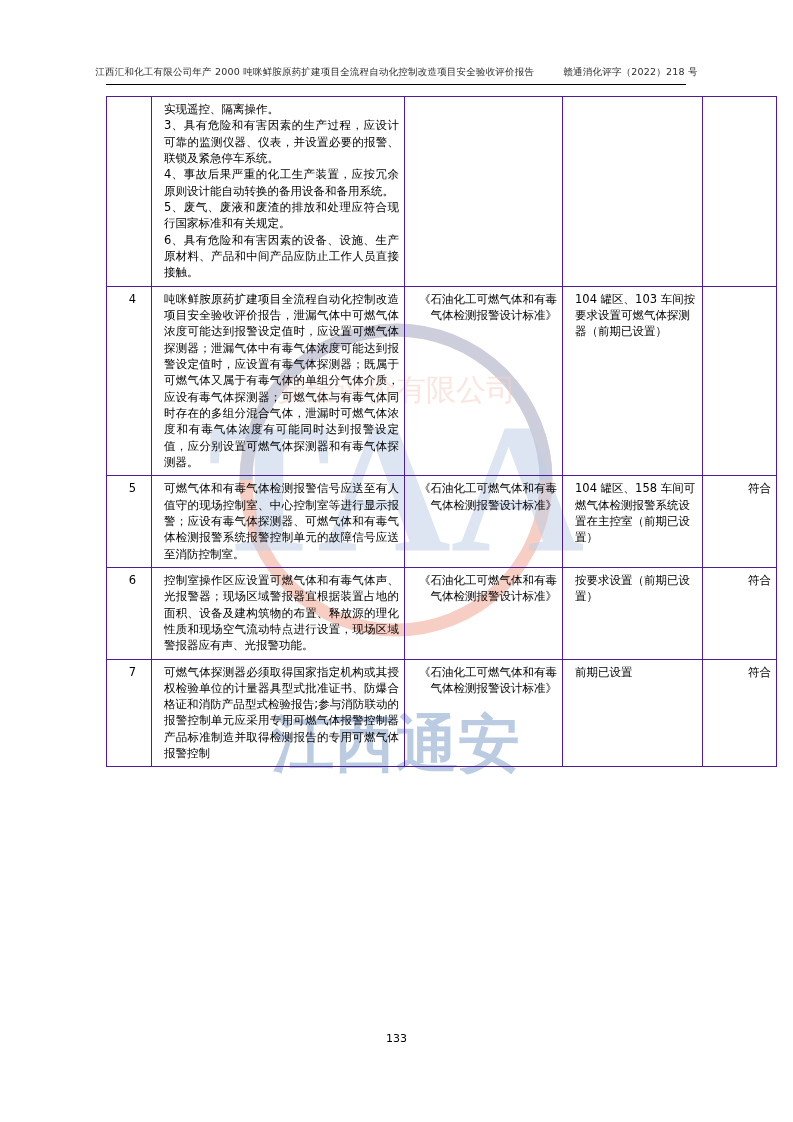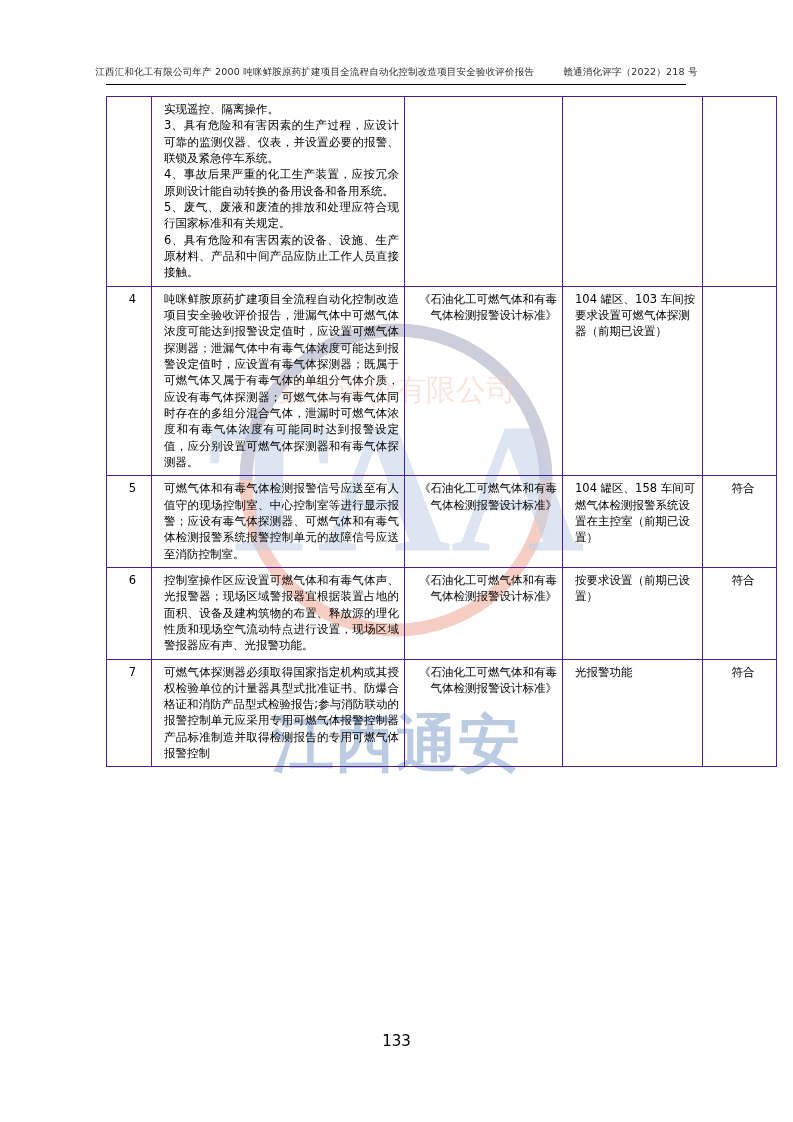--- a/index.html
+++ b/index.html
@@ -88,36 +88,36 @@
     text-align: right;
     vertical-align: middle;
   }
   td.col-actual {
     width: 122px;
     vertical-align: middle;
     margin-top: 38px;
   }
   td.col-result {
     width: 56px;
-    text-align: center;
+    text-align: right;
     vertical-align: middle;
   }
   .just {
     text-align: justify;
     text-justify: inter-ideograph;
   }
 
   
   .page-number {
     position: absolute;
     top: 1032px;
     left: 0;
     width: 793px;
     text-align: center;
-    font-size: 15px;
+    font-size: 11px;
     color: #000;
     z-index: 3;
   }
 </style>
 </head>
 <body>
 
 <div class="page">
 
   <svg class="watermark" viewBox="0 0 793 1122">
@@ -174,21 +174,21 @@
           <td class="col-no">6</td>
           <td class="col-req just" style="white-space:pre-line;margin-left:12px;">控制室操作区应设置可燃气体和有毒气体声、光报警器；现场区域警报器宜根据装置占地的面积、设备及建构筑物的布置、释放源的理化性质和现场空气流动特点进行设置，现场区域警报器应有声、光报警功能。</td>
           <td class="col-std">《石油化工可燃气体和有毒气体检测报警设计标准》</td>
           <td class="col-actual">按要求设置（前期已设置）</td>
           <td class="col-result">符合</td>
         </tr>
         <tr>
           <td class="col-no">7</td>
           <td class="col-req just" style="white-space:pre-line;">可燃气体探测器必须取得国家指定机构或其授权检验单位的计量器具型式批准证书、防爆合格证和消防产品型式检验报告;参与消防联动的报警控制单元应采用专用可燃气体报警控制器产品标准制造并取得检测报告的专用可燃气体报警控制</td>
           <td class="col-std">《石油化工可燃气体和有毒气体检测报警设计标准》</td>
-          <td class="col-actual">光报警功能</td>
+          <td class="col-actual">前期已设置</td>
           <td class="col-result">符合</td>
         </tr>
       </tbody>
     </table>
   </div>
 
   <div class="page-number">133</div>
 
 </div>
 

